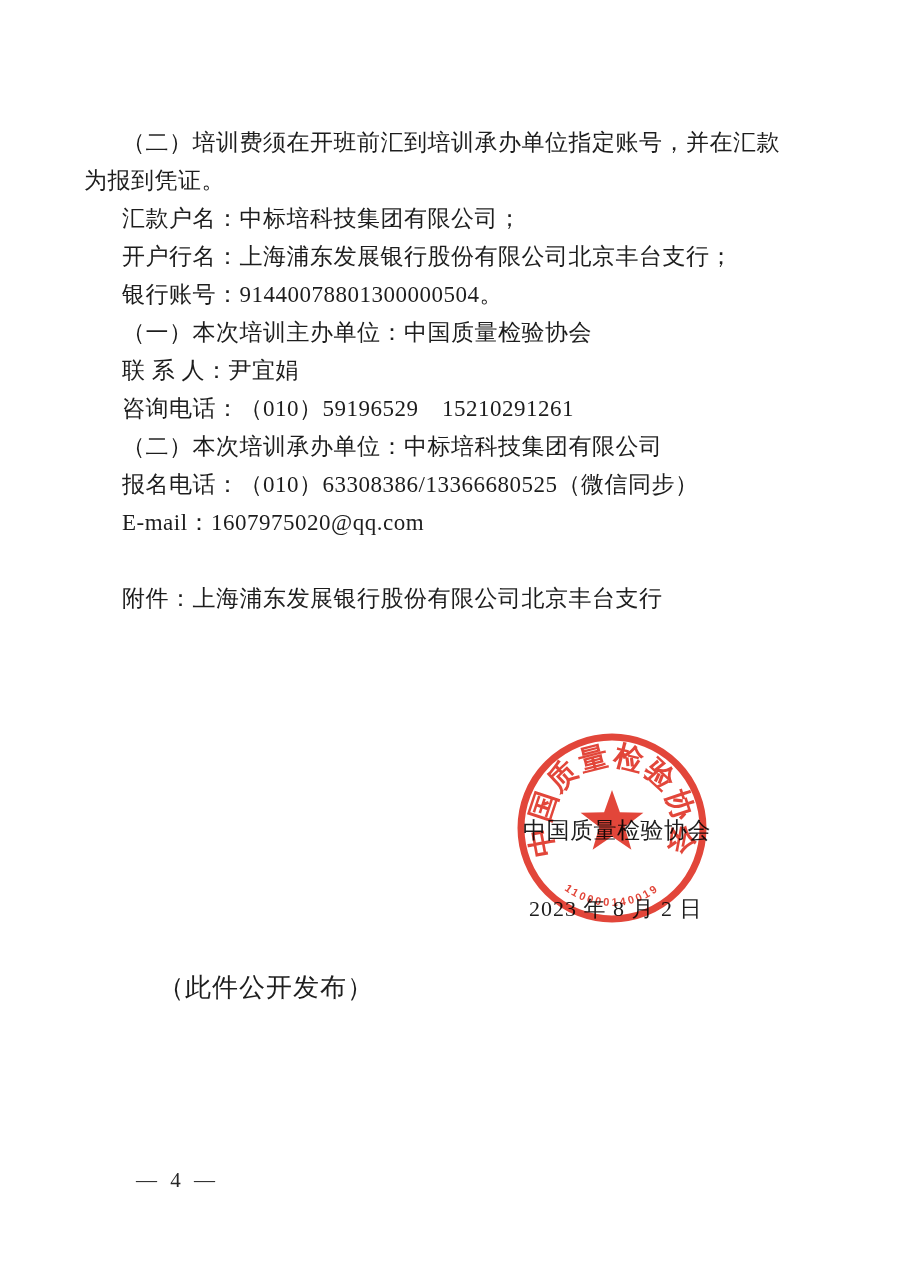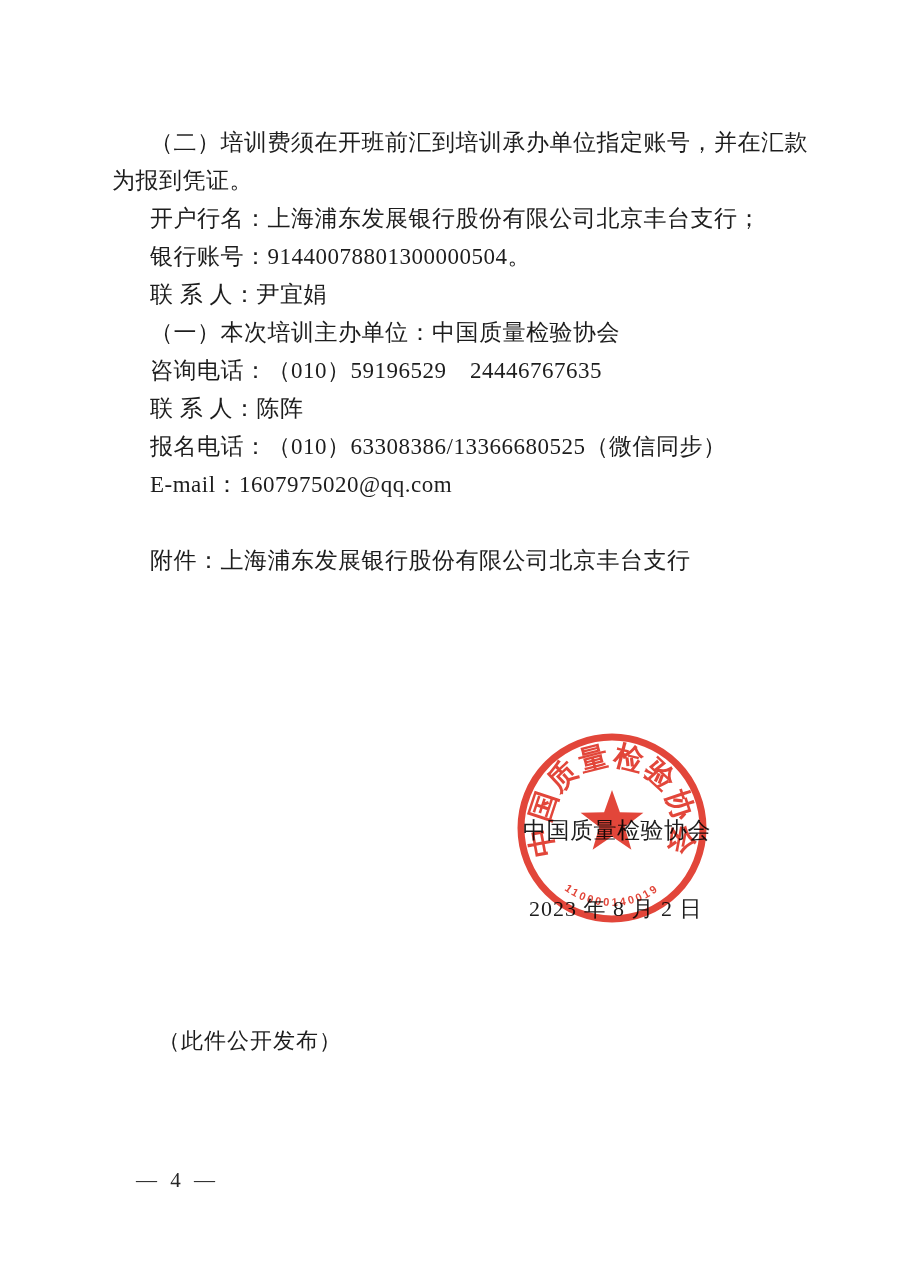--- a/index.html
+++ b/index.html
@@ -7,21 +7,21 @@
     position: relative;
     width: 900px;
     height: 1273px;
     background: #ffffff;
     font-family: "Liberation Serif", "DejaVu Serif", serif;
     color: #1d1d1d;
     overflow: hidden;
   }
   .doc {
     position: absolute;
-    left: 112px;
+    left: 84px;
     top: 124px;
     width: 710px;
   }
   .line {
     height: 38px;
     line-height: 38px;
     font-size: 23px;
     letter-spacing: 0.5px;
     white-space: nowrap;
   }
@@ -43,22 +43,22 @@
     position: absolute;
     left: 529px;
     top: 894px;
     font-size: 22px;
     letter-spacing: 1px;
     white-space: nowrap;
   }
   .footer-note {
     position: absolute;
     left: 158px;
-    top: 1026px;
-    font-size: 22px;
+    top: 970px;
+    font-size: 26px;
     letter-spacing: 1px;
     white-space: nowrap;
   }
   .page-num {
     position: absolute;
     left: 136px;
     top: 1168px;
     font-size: 21px;
     letter-spacing: 4px;
     color: #262626;
@@ -78,26 +78,27 @@
   }
 </style>
 </head>
 <body>
 
 <div class="page">
 
   <div class="doc">
     <div class="line indent">（二）培训费须在开班前汇到培训承办单位指定账号，并在汇款</div>
     <div class="line">为报到凭证。</div>
+    <div class="line indent">汇款户名：中标培科技集团有限公司；</div>
     <div class="line indent">开户行名：上海浦东发展银行股份有限公司北京丰台支行；</div>
     <div class="line indent">银行账号：91440078801300000504。</div>
+    <div class="line indent">（一）本次培训主办单位：中国质量检验协会</div>
     <div class="line indent">联 系 人：尹宜娟</div>
-    <div class="line indent">（一）本次培训主办单位：中国质量检验协会</div>
-    <div class="line indent">咨询电话：（010）59196529　24446767635</div>
-    <div class="line indent">联 系 人：陈阵</div>
+    <div class="line indent">咨询电话：（010）59196529　15210291261</div>
+    <div class="line indent">（二）本次培训承办单位：中标培科技集团有限公司</div>
     <div class="line indent">报名电话：（010）63308386/13366680525（微信同步）</div>
     <div class="line indent">E-mail：1607975020@qq.com</div>
     <div class="line"></div>
     <div class="line indent">附件：上海浦东发展银行股份有限公司北京丰台支行</div>
   </div>
 
   <div class="sig-org">中国质量检验协会</div>
   <div class="sig-date">2023 年 8 月 2 日</div>
 
   <svg class="seal" viewBox="0 0 200 200" aria-hidden="true">

